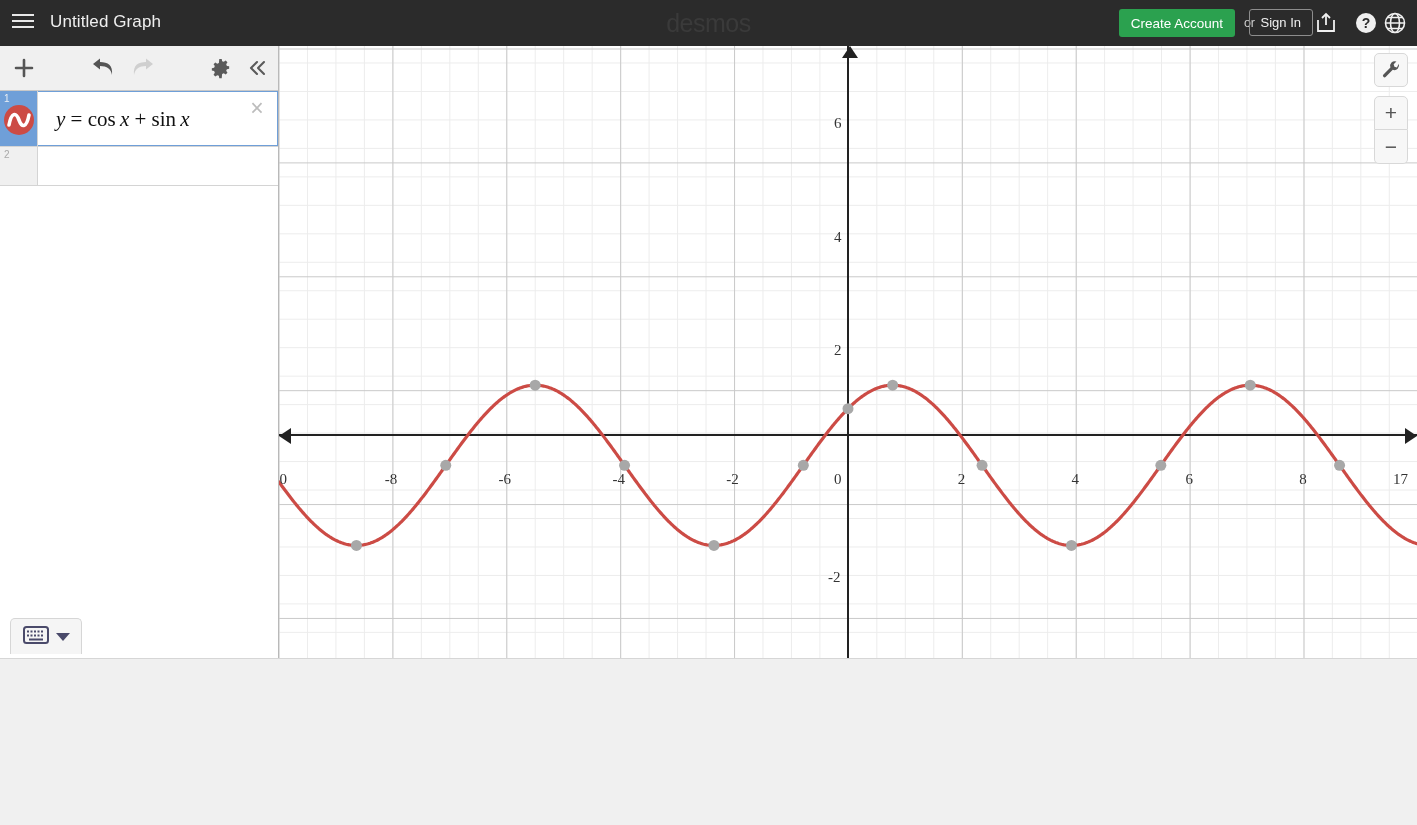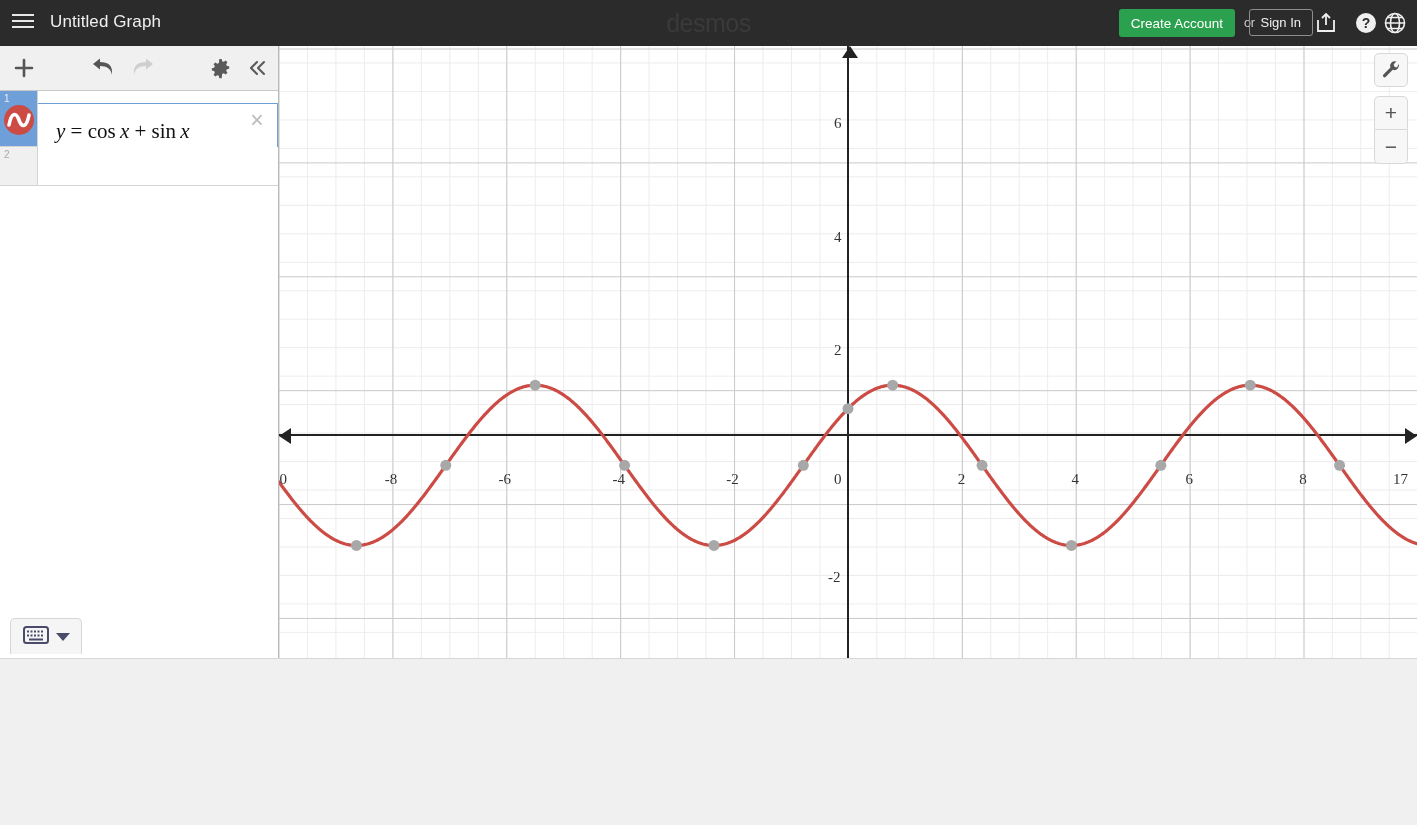--- a/index.html
+++ b/index.html
@@ -83,21 +83,21 @@
   .idx-num{position:absolute;left:4px;top:2px;font-size:10px;color:#e9eef5;}
   .expr-row:not(.active) .idx-num{color:#a9a9a9;}
   .curve-icon{
     position:absolute;left:4px;top:14px;width:30px;height:30px;border-radius:50%;
     background:#cc4b45;
   }
   .expr-field{
     position:absolute;left:38px;top:0;right:0;height:100%;
     background:#fff;box-sizing:border-box;
   }
-  .expr-row.active .expr-field{border:1px solid #6f9fd8;border-left:none;margin-top:12px;}
+  .expr-row.active .expr-field{border:1px solid #6f9fd8;border-left:none;}
   .expr-math{
     position:absolute;left:18px;top:50%;transform:translateY(-50%);
     font-family:"Liberation Serif",serif;font-size:21px;color:#111;
     font-style:italic;white-space:nowrap;
   }
   .expr-math .op{font-style:normal;}
   .expr-math .fn{font-style:normal;}
   .expr-delete{
     position:absolute;right:8px;top:4px;width:24px;height:24px;
     color:#bcbcbc;font-size:23px;line-height:24px;text-align:center;cursor:pointer;

